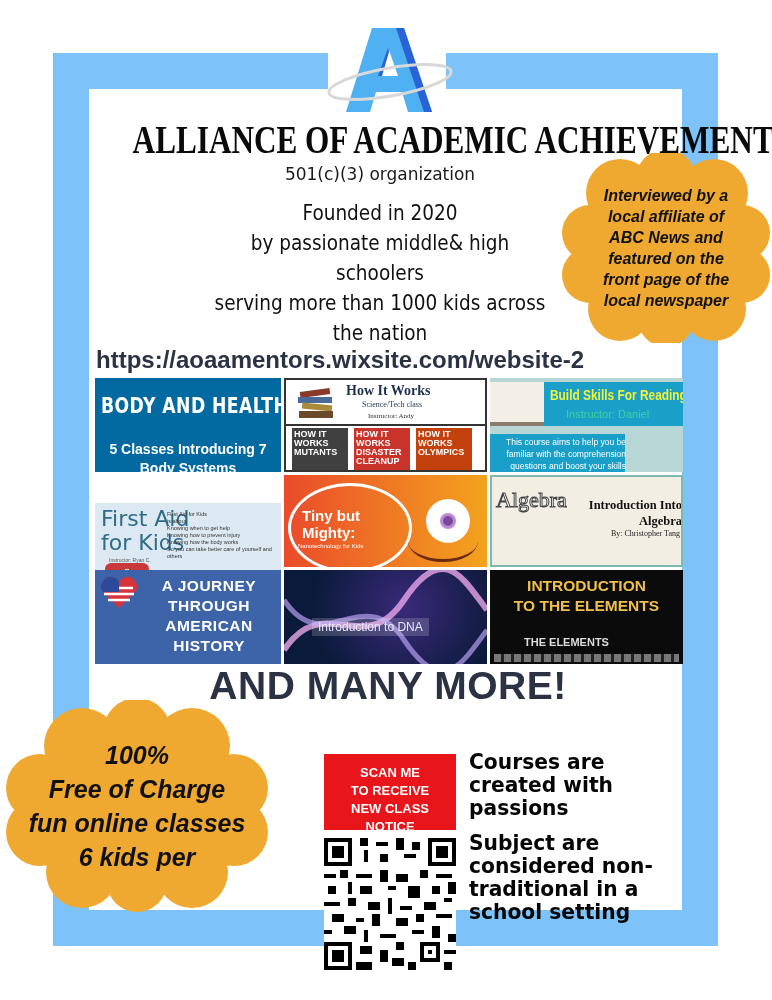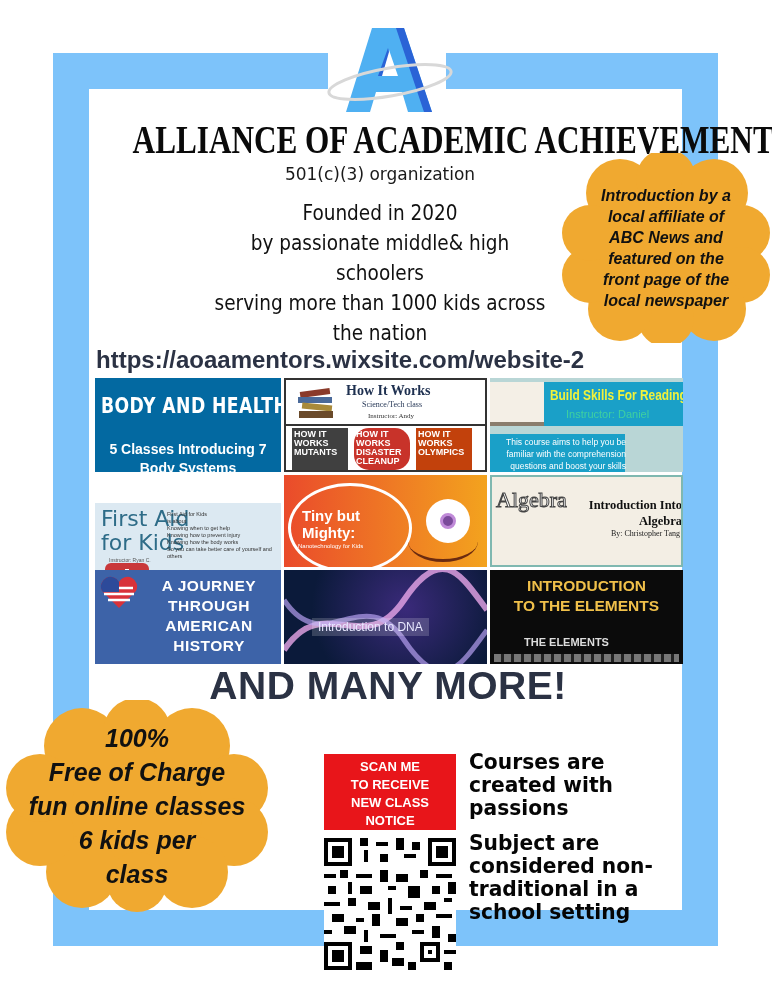--- a/index.html
+++ b/index.html
@@ -57,21 +57,21 @@
   .t7 .h{position:absolute;left:54px;top:6px;width:120px;text-align:center;font-weight:bold;font-size:15.5px;line-height:20px;color:#fff;letter-spacing:0.5px;}
   .t7 .heart{position:absolute;left:4px;top:6px;width:40px;height:34px;}
   .t8{left:189px;top:192px;width:203px;height:94px;background:radial-gradient(circle at 60% 40%,#3a2a7a,#0b1a3a 70%);}
   .t8 .helix{position:absolute;left:0;top:0;width:203px;height:94px;}
   .t8 .lbl{position:absolute;left:28px;top:48px;padding:2px 6px;background:rgba(255,255,255,0.18);color:#e8e8ff;font-size:12px;}
   .t9{left:395px;top:192px;width:193px;height:94px;background:#0b0b0b;}
   .t9 .h{position:absolute;left:0;top:6px;width:193px;text-align:center;font-weight:bold;font-size:15.5px;line-height:20px;color:#f0c04a;}
   .t9 .s{position:absolute;left:34px;top:66px;font-size:11px;color:#ddd;font-weight:bold;}
   .t9 .row{position:absolute;left:4px;top:84px;width:185px;height:8px;background:repeating-linear-gradient(90deg,#777 0 7px,#222 7px 10px);}
   .more{position:absolute;left:178px;top:664px;width:420px;text-align:center;font-weight:bold;font-size:39px;color:#2b3244;letter-spacing:0.5px;}
-  .scan{position:absolute;left:324px;top:754px;width:132px;height:76px;background:#e8151a;color:#fff;font-weight:bold;font-size:13px;line-height:18px;text-align:center;padding-top:4px;box-sizing:border-box;}
+  .scan{position:absolute;left:324px;top:754px;width:132px;height:76px;background:#e8151a;color:#fff;font-weight:bold;font-size:13px;line-height:18px;text-align:center;padding-top:10px;box-sizing:border-box;}
   .qr{position:absolute;left:324px;top:838px;width:132px;height:132px;}
   .side{position:absolute;left:469px;top:750px;width:240px;font-family:"DejaVu Sans",sans-serif;font-weight:bold;font-size:22px;line-height:23px;color:#050505;transform:scaleX(0.92);transform-origin:left;}
   .side p{margin:0 0 12px 0;}
 </style>
 </head>
 <body>
 
 <div class="frame">
   <div class="frame-inner"></div>
 </div>
@@ -104,21 +104,21 @@
       <circle cx="182" cy="80" r="28"></circle>
         <circle cx="182" cy="122" r="28"></circle>
       <circle cx="154" cy="156" r="32"></circle>
         <circle cx="106" cy="166" r="28"></circle>
         <circle cx="60" cy="156" r="32"></circle>
       <circle cx="30" cy="122" r="28"></circle>
         <circle cx="30" cy="80" r="28"></circle>
     </g>
   </svg>
   <div class="txt">
-    <div>Introduction by a</div>
+    <div>Interviewed by a</div>
     <div>local affiliate of</div>
     <div>ABC News and</div>
     <div>featured on the</div>
     <div>front page of the</div>
     <div>local newspaper</div>
   </div>
 </div>
 
 <div class="url">https://aoaamentors.wixsite.com/website-2</div>
 
@@ -138,21 +138,21 @@
         <rect x="4" y="4" width="30" height="6" fill="#8a3a2a" transform="rotate(-8 19 7)"></rect>
         <rect x="2" y="11" width="34" height="6" fill="#4a6a9a"></rect>
         <rect x="6" y="18" width="30" height="6" fill="#a88a3a" transform="rotate(6 21 21)"></rect>
         <rect x="3" y="25" width="34" height="7" fill="#6a4a2a"></rect>
       </svg>
       <div class="h">How It Works</div>
       <div class="s1">Science/Tech class</div>
       <div class="s2">Instructor: Andy</div>
     </div>
     <div class="mag" style="left:6px;background:#404040;">HOW IT WORKS MUTANTS</div>
-    <div class="mag" style="left:68px;background:#c8332a;border-radius:15px;">HOW IT WORKS DISASTER CLEANUP</div>
+    <div class="mag" style="left:68px;background:#c8332a;">HOW IT WORKS DISASTER CLEANUP</div>
     <div class="mag" style="left:130px;background:#c2410c;">HOW IT WORKS OLYMPICS</div>
   </div>
 
   <div class="tile t3">
     <div class="book"></div>
     <div class="band"></div>
     <div class="h">Build Skills For Reading!</div>
     <div class="s">Instructor: Daniel</div>
     <div class="box"></div>
     <div class="d">This course  aims to help you be familiar with the comprehension questions and boost your skills</div>
@@ -248,21 +248,20 @@
         <circle cx="80" cy="172" r="36"></circle>
       <circle cx="38" cy="132" r="34"></circle>
         <circle cx="38" cy="88" r="34"></circle>
     </g>
   </svg>
   <div class="txt">
     <div>100%</div>
     <div>Free of Charge</div>
     <div>fun online classes</div>
     <div>6 kids per</div>
-    <div>class</div>
   </div>
 </div>
 
 <div class="scan">
   <div>SCAN ME</div>
   <div>TO RECEIVE</div>
   <div>NEW CLASS</div>
   <div>NOTICE</div>
 </div>
 

